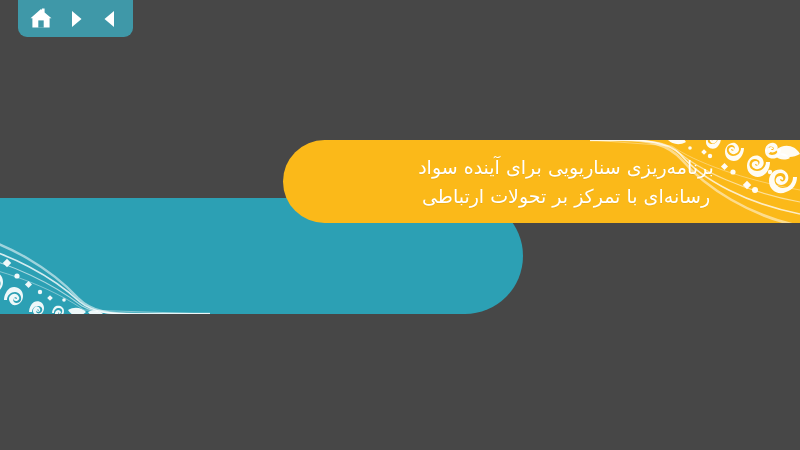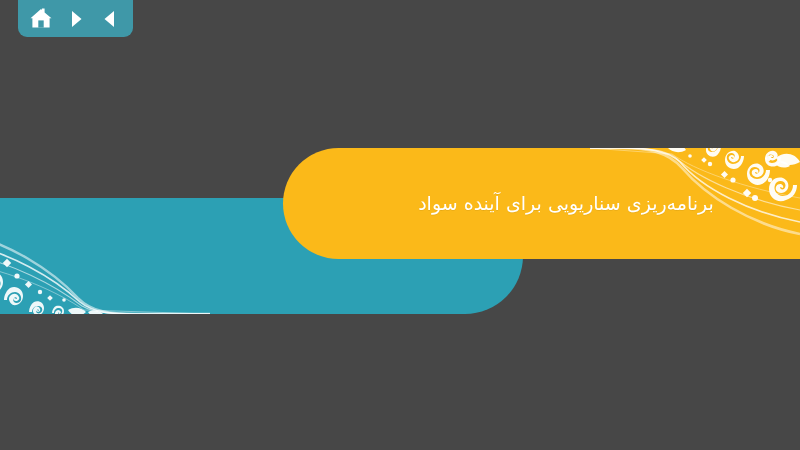--- a/index.html
+++ b/index.html
@@ -70,23 +70,23 @@
     bottom: 0;
     width: 250px;
     height: 116px;
     pointer-events: none;
   }
 
   
   #orange-panel {
     position: absolute;
     left: 283px;
-    top: 148px;
+    top: 140px;
     width: 517px;
-    height: 111px;
+    height: 83px;
     background: #fbb919;
     border-top-left-radius: 57px;
     border-bottom-left-radius: 57px;
     z-index: 20;
     overflow: hidden;
   }
   #orange-ornament {
     position: absolute;
     right: 0;
     top: 0;
@@ -174,20 +174,21 @@
         <rect x="176" y="8" width="5" height="5" transform="rotate(45 178.5 10.5)"></rect>
         <rect x="112" y="10" width="4" height="4" transform="rotate(45 114 12)"></rect>
         <path d="M96,2 c-7,4 -14,2 -18,-2 c5,-5 13,-6 18,2 z"></path>
         <path d="M200,18 c-6,3 -12,1 -15,-2 c4,-4 11,-4 15,2 z"></path>
         <path d="M210,14 c-10,6 -20,2 -24,-4 c8,-7 19,-5 24,4 z"></path>
       </g>
     </svg>
 
     <div id="slide-title">
       <span class="title-line">برنامه‌ریزی سناریویی برای آینده سواد</span>
+      <span class="title-line">رسانه‌ای با تمرکز بر تحولات ارتباطی</span>
     </div>
   </div>
 
   <div id="nav-toolbar">
     <button class="nav-btn" title="قبلی">
       <span>
         <svg width="20" height="20" viewBox="0 0 20 20" xmlns="http://www.w3.org/2000/svg">
           <path d="M14 2 L4.5 10 L14 18 Z" fill="#ffffff"></path>
         </svg>
       </span>

